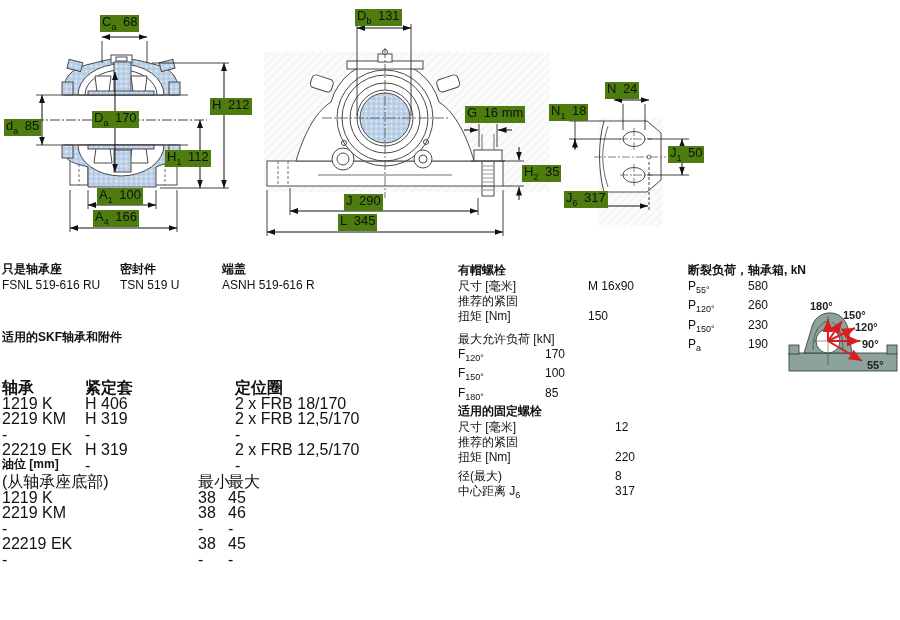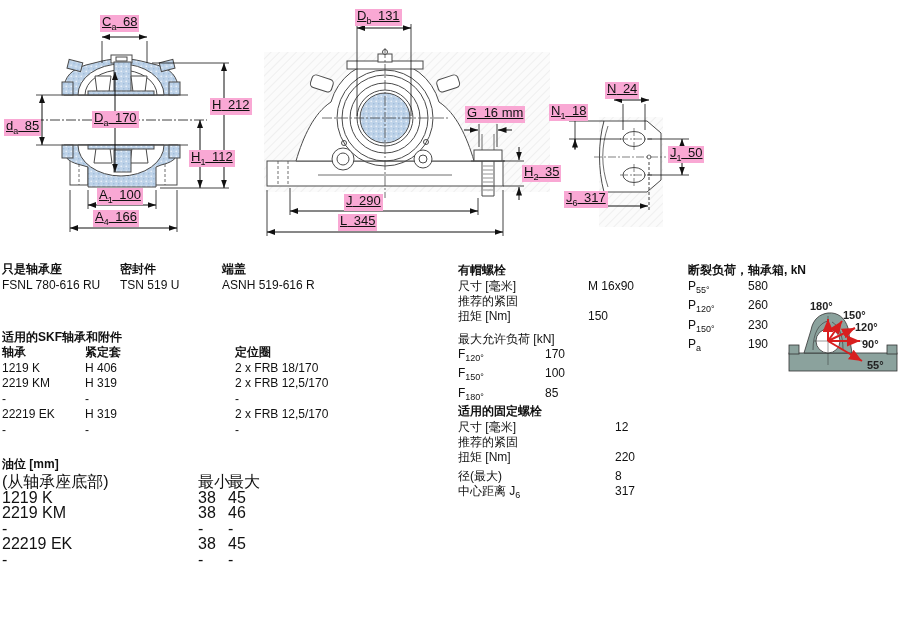--- a/index.html
+++ b/index.html
@@ -1,25 +1,25 @@
 <!DOCTYPE html>
 <html><head>
 <meta charset="utf-8">
 <style>
   html,body{margin:0;padding:0;background:#fff;}
   #page{position:relative;width:900px;height:620px;background:#fff;overflow:hidden;
         font-family:"Liberation Sans","DejaVu Sans",sans-serif;color:#111;}
   svg{position:absolute;left:0;top:0;}
-  .dim{position:absolute;font-size:13px;line-height:13px;color:#111;background:#f9a8d4;
-       padding:0 2px;white-space:nowrap;text-decoration:underline;}
+  .dim{position:absolute;font-size:13px;line-height:13px;color:#111;background:#4d7c0f;
+       padding:0 2px;white-space:nowrap;}
   .dim sub{font-size:9px;line-height:1;}
   .txt{font-size:12px;line-height:16px;}
   .h{font-weight:bold;}
   .block{position:absolute;white-space:nowrap;}
-  .grid-b{display:grid;grid-template-columns:83px 150px 1fr;font-size:12px;line-height:15.5px;}
+  .grid-b{display:grid;grid-template-columns:83px 150px 1fr;font-size:16px;line-height:15.5px;margin-top:35px;}
   .grid-o{display:grid;grid-template-columns:196px 30px 1fr;font-size:16px;line-height:15.5px;margin-top:2px;}
   .kv{line-height:15px;font-size:12px;white-space:nowrap;}
   .kl{display:inline-block;}
   .kl sub{font-size:9px;}
   .w130{width:130px}.w87{width:87px}.w157{width:157px}.w60{width:60px}
   .t16{line-height:16px}.t17{line-height:17px}
   .angle{position:absolute;font-size:11px;font-weight:bold;line-height:11px;color:#222;}
 </style>
 </head>
 <body>
@@ -207,42 +207,42 @@
       <line x1="828" y1="341" x2="860" y2="341" marker-end="url(#ar)"></line>
       <line x1="828" y1="341" x2="862" y2="361" marker-end="url(#ar)"></line>
     </g>
   </g>
 </svg>
 
 <div class="dim" style="left:100px;top:15px">C<sub>a</sub> 68</div>
 <div class="dim" style="left:210px;top:98px">H<sub></sub> 212</div>
 <div class="dim" style="left:4px;top:119px">d<sub>a</sub> 85</div>
 <div class="dim" style="left:92px;top:111px">D<sub>a</sub> 170</div>
-<div class="dim" style="left:189px;top:150px">H<sub>1</sub> 112</div>
+<div class="dim" style="left:165px;top:150px">H<sub>1</sub> 112</div>
 <div class="dim" style="left:97px;top:188px">A<sub>1</sub> 100</div>
 <div class="dim" style="left:93px;top:210px">A<sub>4</sub> 166</div>
 <div class="dim" style="left:355px;top:9px">D<sub>b</sub> 131</div>
 <div class="dim" style="left:465px;top:106px">G<sub></sub> 16 mm</div>
 <div class="dim" style="left:522px;top:165px">H<sub>2</sub> 35</div>
 <div class="dim" style="left:344px;top:194px">J<sub></sub> 290</div>
 <div class="dim" style="left:338px;top:214px">L<sub></sub> 345</div>
 <div class="dim" style="left:605px;top:82px">N<sub></sub> 24</div>
 <div class="dim" style="left:549px;top:104px">N<sub>1</sub> 18</div>
 <div class="dim" style="left:668px;top:146px">J<sub>1</sub> 50</div>
 <div class="dim" style="left:564px;top:191px">J<sub>6</sub> 317</div>
 
 <div class="angle" style="left:810px;top:301px">180°</div>
 <div class="angle" style="left:843px;top:310px">150°</div>
 <div class="angle" style="left:855px;top:322px">120°</div>
 <div class="angle" style="left:862px;top:339px">90°</div>
 <div class="angle" style="left:867px;top:360px">55°</div>
 
 <div class="block txt" style="left:2px;top:261px">
   <div class="h">只是轴承座</div>
-  <div>FSNL 780-616 RU</div>
+  <div>FSNL 519-616 RU</div>
 </div>
 <div class="block txt" style="left:120px;top:261px">
   <div class="h">密封件</div>
   <div>TSN 519 U</div>
 </div>
 <div class="block txt" style="left:222px;top:261px">
   <div class="h">端盖</div>
   <div>ASNH 519-616 R</div>
 </div>
 

